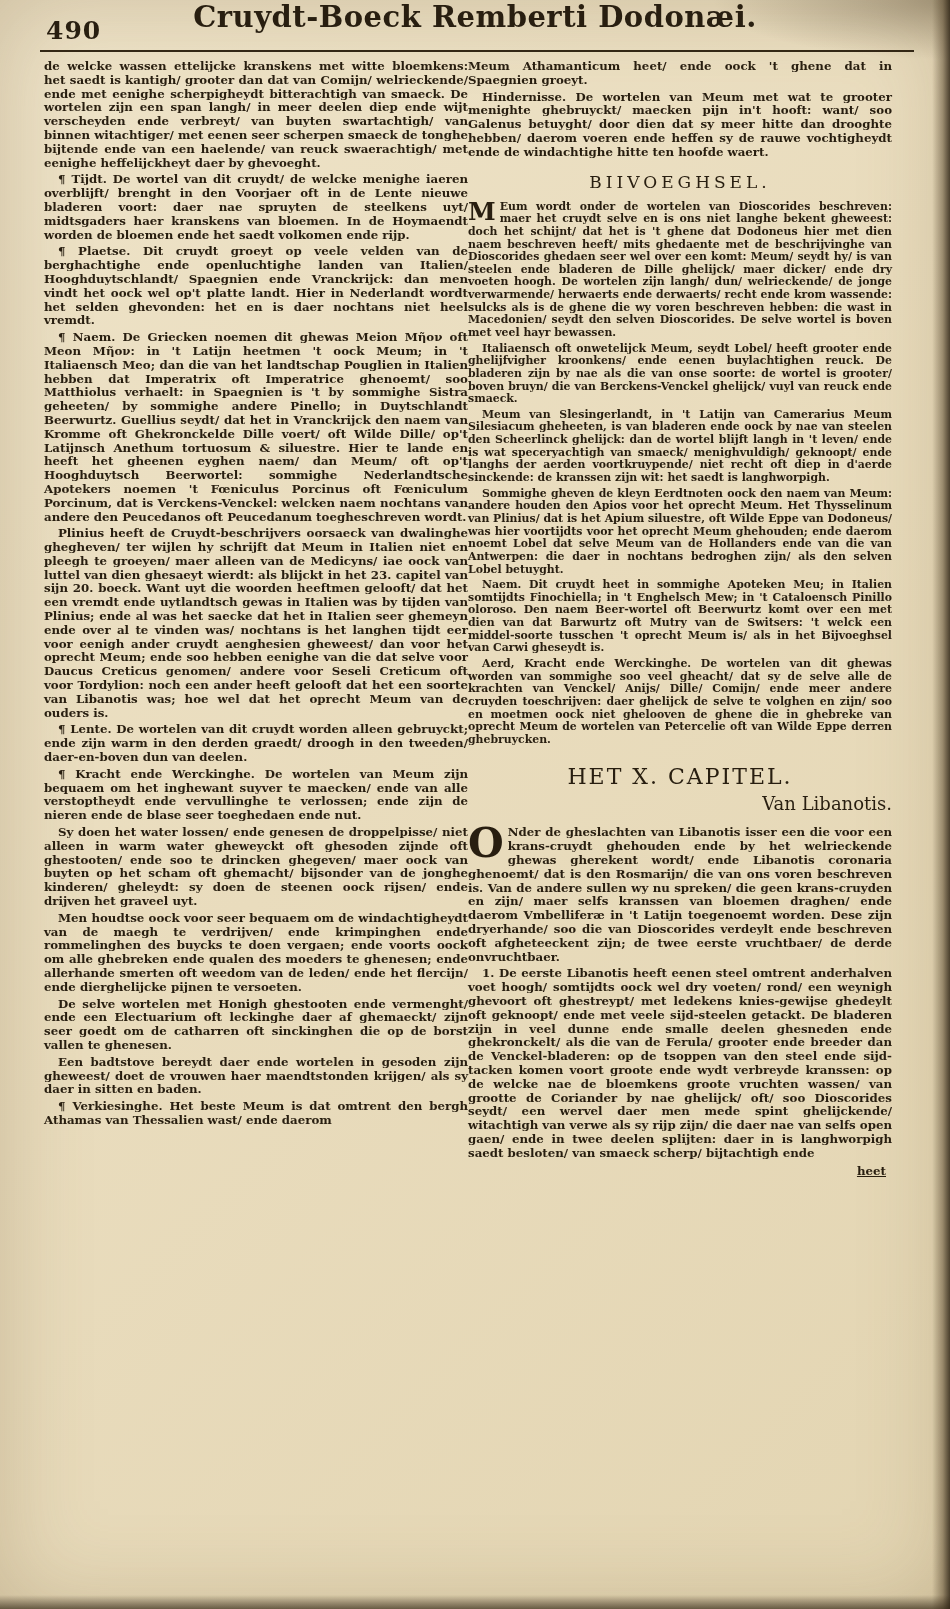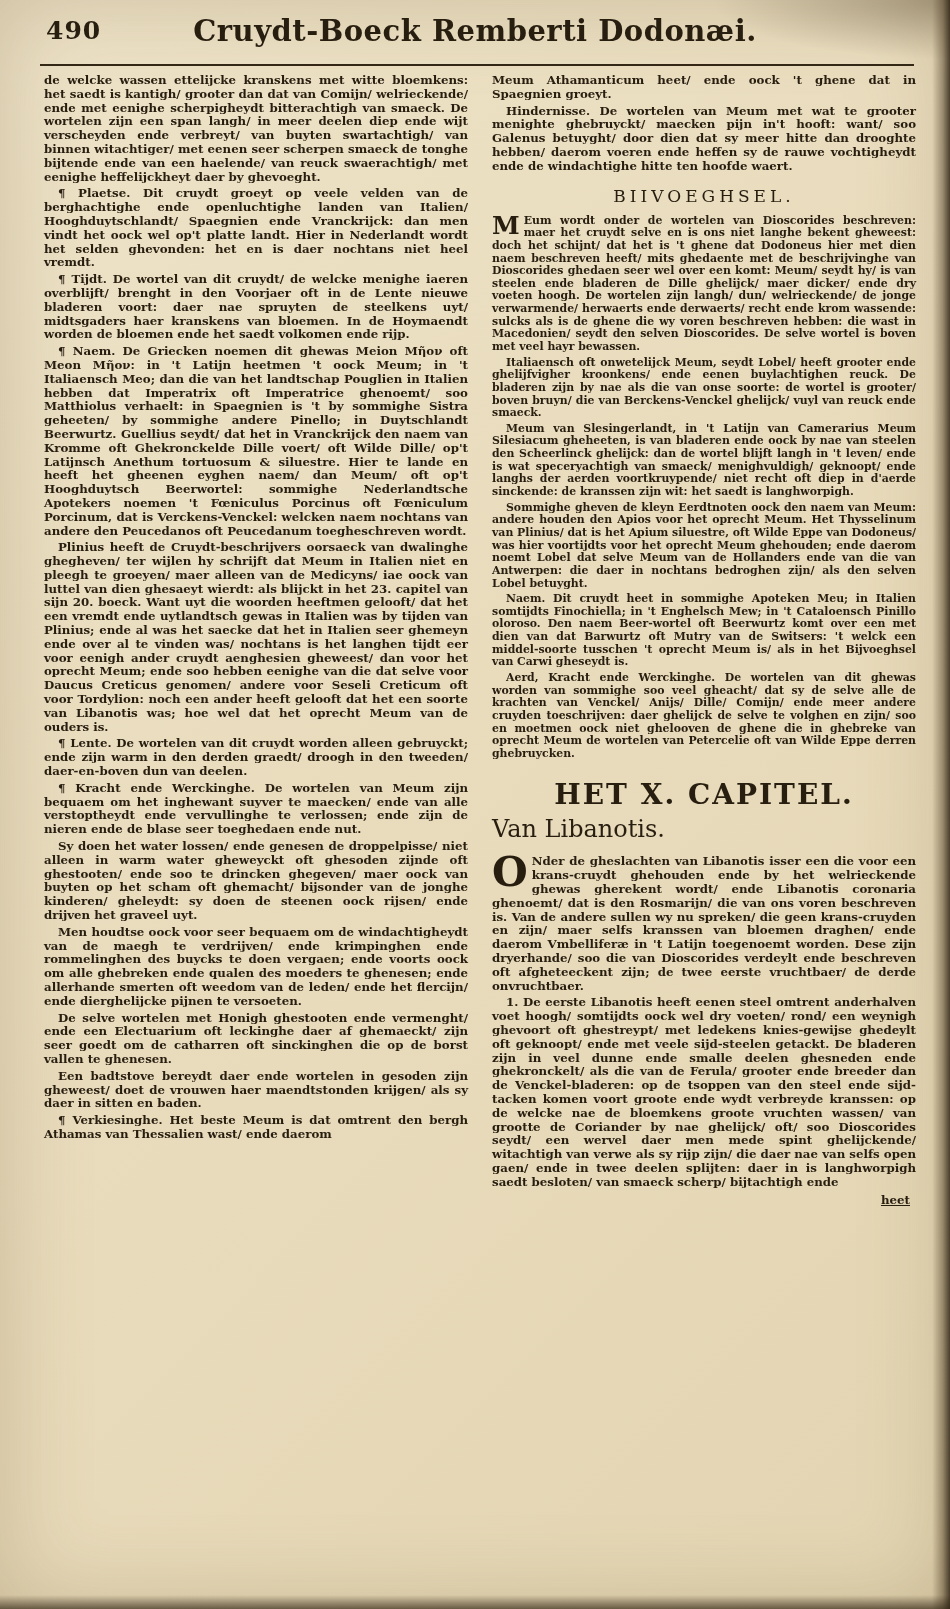--- a/index.html
+++ b/index.html
@@ -12,35 +12,35 @@
     font-family:"DejaVu Serif","Liberation Serif",serif;
     color:#281e10;
   }
   .edge-right{position:absolute;top:0;right:0;width:18px;height:100%;
     background:linear-gradient(to right,rgba(74,58,34,0),rgba(74,58,34,0.45) 60%,rgba(38,28,14,0.8));pointer-events:none;}
   .edge-bottom{position:absolute;bottom:0;left:0;width:100%;height:14px;
     background:linear-gradient(to bottom,rgba(74,58,34,0),rgba(44,33,16,0.65));pointer-events:none;}
   .edge-corner{position:absolute;top:0;right:0;width:240px;height:60px;
     background:radial-gradient(ellipse at top right,rgba(60,46,24,0.35),rgba(60,46,24,0) 70%);pointer-events:none;}
 
-  .page-header{position:relative;height:46px;padding-top:14px;}
+  .page-header{position:relative;height:46px;}
   .page-number{position:absolute;left:46px;top:16px;font-size:25px;font-weight:bold;letter-spacing:1px;}
   .page-title{display:block;text-align:center;font-size:29px;font-weight:bold;letter-spacing:0.5px;}
   .header-rule{margin:4px 36px 8px 40px;border-bottom:2px solid #332715;}
 
-  .columns{display:flex;gap:24px;padding:0 34px 0 44px;}
+  .columns{display:flex;padding:0 34px 0 44px;}
   .col{width:424px;text-align:justify;}
 
   .para{margin:0 0 3px 0;font-size:11.8px;line-height:1.17;font-weight:bold;overflow-wrap:break-word;}
   .para.indent{text-indent:14px;}
   .para.small{font-size:10.9px;line-height:1.16;}
 
   .h-biivoeghsel{margin:12px 0 9px 0;text-align:center;font-size:17px;font-weight:normal;letter-spacing:4px;}
-  .h-capitel{margin:18px 0 4px 0;text-align:center;font-size:28px;font-weight:bold;letter-spacing:2px;}
-  .h-van{margin:2px 0 12px 0;text-align:left;font-size:24px;font-weight:normal;}
+  .h-capitel{margin:18px 0 4px 0;text-align:center;font-size:22px;font-weight:normal;letter-spacing:2px;}
+  .h-van{margin:2px 0 12px 0;text-align:right;font-size:18px;font-weight:normal;}
   .h-gheslachten{margin:4px 0 9px 0;text-align:center;font-size:12.5px;font-weight:normal;font-style:italic;}
 
   .dropcap{float:left;font-weight:bold;padding:0 4px 0 0;}
   .dropcap.two-line{font-size:25px;line-height:22px;}
   .dropcap.three-line{font-size:41px;line-height:34px;}
 
   .catchword{text-align:right;font-size:11.8px;font-weight:bold;padding-right:6px;margin-top:2px;text-decoration:underline;}
 </style>
 </head>
 <body>
@@ -50,22 +50,22 @@
   <header class="page-header">
     <span class="page-number">490</span>
     <span class="page-title">Cruydt-Boeck Remberti Dodonæi.</span>
   </header>
   <div class="header-rule"></div>
 
   <div class="columns">
 
     <div class="col">
       <p class="para">de welcke wassen ettelijcke kranskens met witte bloemkens: het saedt is kantigh/ grooter dan dat van Comijn/ welrieckende/ ende met eenighe scherpigheydt bitterachtigh van smaeck. De wortelen zijn een span langh/ in meer deelen diep ende wijt verscheyden ende verbreyt/ van buyten swartachtigh/ van binnen witachtiger/ met eenen seer scherpen smaeck de tonghe bijtende ende van een haelende/ van reuck swaerachtigh/ met eenighe heffelijckheyt daer by ghevoeght.</p>
+      <p class="para indent">¶ Tijdt. De wortel van dit cruydt/ de welcke menighe iaeren overblijft/ brenght in den Voorjaer oft in de Lente nieuwe bladeren voort: daer nae spruyten de steelkens uyt/ midtsgaders haer kranskens van bloemen. In de Hoymaendt worden de bloemen ende het saedt volkomen ende rijp.</p>
       <p class="para indent">¶ Plaetse. Dit cruydt groeyt op veele velden van de berghachtighe ende openluchtighe landen van Italien/ Hooghduytschlandt/ Spaegnien ende Vranckrijck: dan men vindt het oock wel op't platte landt. Hier in Nederlandt wordt het selden ghevonden: het en is daer nochtans niet heel vremdt.</p>
-      <p class="para indent">¶ Tijdt. De wortel van dit cruydt/ de welcke menighe iaeren overblijft/ brenght in den Voorjaer oft in de Lente nieuwe bladeren voort: daer nae spruyten de steelkens uyt/ midtsgaders haer kranskens van bloemen. In de Hoymaendt worden de bloemen ende het saedt volkomen ende rijp.</p>
       <p class="para indent">¶ Naem. De Griecken noemen dit ghewas Meion Μῆον oft Meon Μῆον: in 't Latijn heetmen 't oock Meum; in 't Italiaensch Meo; dan die van het landtschap Pouglien in Italien hebben dat Imperatrix oft Imperatrice ghenoemt/ soo Matthiolus verhaelt: in Spaegnien is 't by sommighe Sistra geheeten/ by sommighe andere Pinello; in Duytschlandt Beerwurtz. Guellius seydt/ dat het in Vranckrijck den naem van Kromme oft Ghekronckelde Dille voert/ oft Wilde Dille/ op't Latijnsch Anethum tortuosum &amp; siluestre. Hier te lande en heeft het gheenen eyghen naem/ dan Meum/ oft op't Hooghduytsch Beerwortel: sommighe Nederlandtsche Apotekers noemen 't Fœniculus Porcinus oft Fœniculum Porcinum, dat is Verckens-Venckel: welcken naem nochtans van andere den Peucedanos oft Peucedanum toegheschreven wordt.</p>
       <p class="para indent">Plinius heeft de Cruydt-beschrijvers oorsaeck van dwalinghe ghegheven/ ter wijlen hy schrijft dat Meum in Italien niet en pleegh te groeyen/ maer alleen van de Medicyns/ iae oock van luttel van dien ghesaeyt wierdt: als blijckt in het 23. capitel van sijn 20. boeck. Want uyt die woorden heeftmen gelooft/ dat het een vremdt ende uytlandtsch gewas in Italien was by tijden van Plinius; ende al was het saecke dat het in Italien seer ghemeyn ende over al te vinden was/ nochtans is het langhen tijdt eer voor eenigh ander cruydt aenghesien gheweest/ dan voor het oprecht Meum; ende soo hebben eenighe van die dat selve voor Daucus Creticus genomen/ andere voor Seseli Creticum oft voor Tordylion: noch een ander heeft gelooft dat het een soorte van Libanotis was; hoe wel dat het oprecht Meum van de ouders is.</p>
       <p class="para indent">¶ Lente. De wortelen van dit cruydt worden alleen gebruyckt; ende zijn warm in den derden graedt/ droogh in den tweeden/ daer-en-boven dun van deelen.</p>
       <p class="para indent">¶ Kracht ende Werckinghe. De wortelen van Meum zijn bequaem om het inghewant suyver te maecken/ ende van alle verstoptheydt ende vervullinghe te verlossen; ende zijn de nieren ende de blase seer toeghedaen ende nut.</p>
       <p class="para indent">Sy doen het water lossen/ ende genesen de droppelpisse/ niet alleen in warm water gheweyckt oft ghesoden zijnde oft ghestooten/ ende soo te drincken ghegeven/ maer oock van buyten op het scham oft ghemacht/ bijsonder van de jonghe kinderen/ gheleydt: sy doen de steenen oock rijsen/ ende drijven het graveel uyt.</p>
       <p class="para indent">Men houdtse oock voor seer bequaem om de windachtigheydt van de maegh te verdrijven/ ende krimpinghen ende rommelinghen des buycks te doen vergaen; ende voorts oock om alle ghebreken ende qualen des moeders te ghenesen; ende allerhande smerten oft weedom van de leden/ ende het flercijn/ ende dierghelijcke pijnen te versoeten.</p>
       <p class="para indent">De selve wortelen met Honigh ghestooten ende vermenght/ ende een Electuarium oft leckinghe daer af ghemaeckt/ zijn seer goedt om de catharren oft sinckinghen die op de borst vallen te ghenesen.</p>
       <p class="para indent">Een badtstove bereydt daer ende wortelen in gesoden zijn gheweest/ doet de vrouwen haer maendtstonden krijgen/ als sy daer in sitten en baden.</p>
       <p class="para indent">¶ Verkiesinghe. Het beste Meum is dat omtrent den bergh Athamas van Thessalien wast/ ende daerom</p>
     </div>

